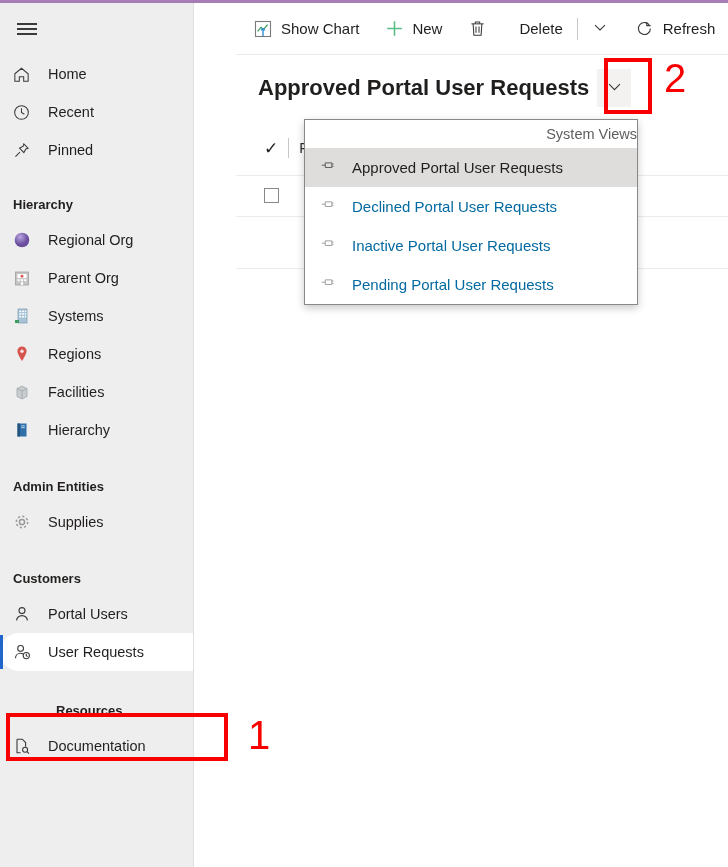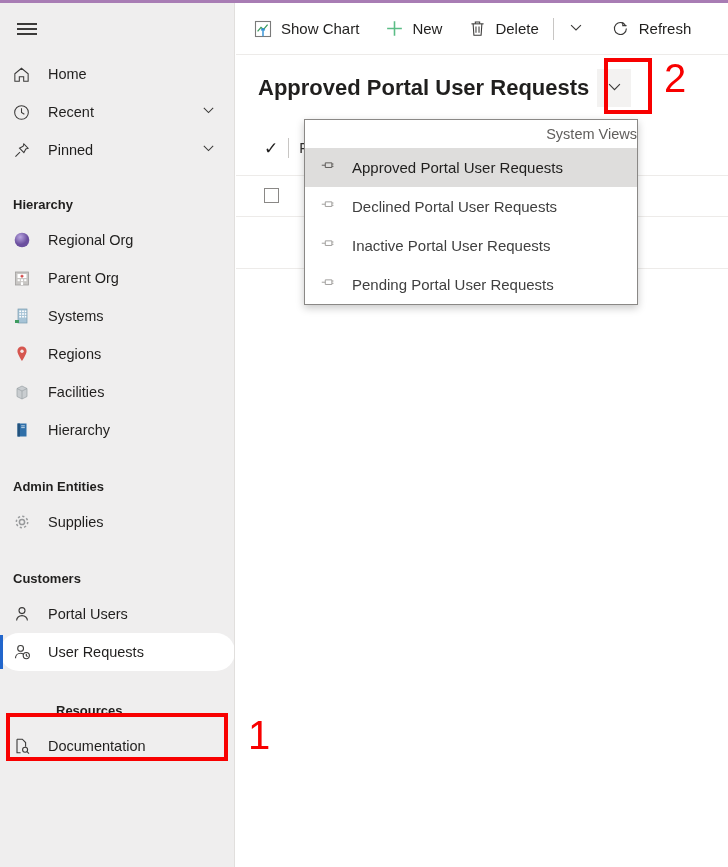--- a/index.html
+++ b/index.html
@@ -22,21 +22,21 @@
     position: absolute;
     left: 0; top: 0;
     width: 728px; height: 3px;
     background: #a87cb4;
   }
 
   
   #sidebar {
     position: absolute;
     left: 0; top: 3px;
-    width: 235px;
+    width: 194px;
     height: 864px;
     background: #efeeee;
     border-right: 1px solid #e1dfdd;
     box-sizing: border-box;
     overflow: hidden;
   }
   .hamburger {
     position: absolute;
     left: 13px; top: 12px;
     width: 28px; height: 28px;
@@ -259,21 +259,21 @@
     background: #dedddc;
   }
   .dd-item .dd-ico {
     width: 26px;
     min-width: 26px;
     display: flex;
     align-items: center;
   }
   .dd-item .dd-label {
     font-size: 15px;
-    color: #404040;
+    color: #0369a1;
     margin-left: 8px;
     white-space: nowrap;
   }
   .dd-item.active .dd-label {
     color: #201f1e;
   }
 
   
   .anno-box {
     position: absolute;
@@ -516,21 +516,21 @@
 
     <div class="cmd" style="margin-left:12px;">
       <span class="cmd-ico">
         <svg width="21" height="21" viewBox="0 0 20 20">
             <path d="M10 3v14M3 10h14" fill="none" stroke="#5bbd86" stroke-width="1.5"></path>
           </svg>
       </span>
       <span class="cmd-label">New</span>
     </div>
 
-    <div class="cmd" style="margin-left:12px;">
+    <div class="cmd" style="margin-left:12px;gap:24px;">
       <span class="cmd-ico">
         <svg width="19" height="19" viewBox="0 0 20 20">
             <g fill="none" stroke="#3b3a39" stroke-width="1.1">
               <path d="M3.6 5.1h12.8"></path>
               <path d="M5.4 5.1 6.2 17h7.6l.8-11.9"></path>
               <path d="M7.7 5.1V3.2h4.6v1.9"></path>
               <path d="M8.4 7.8v6.6M11.6 7.8v6.6"></path>
             </g>
           </svg>
       </span>

